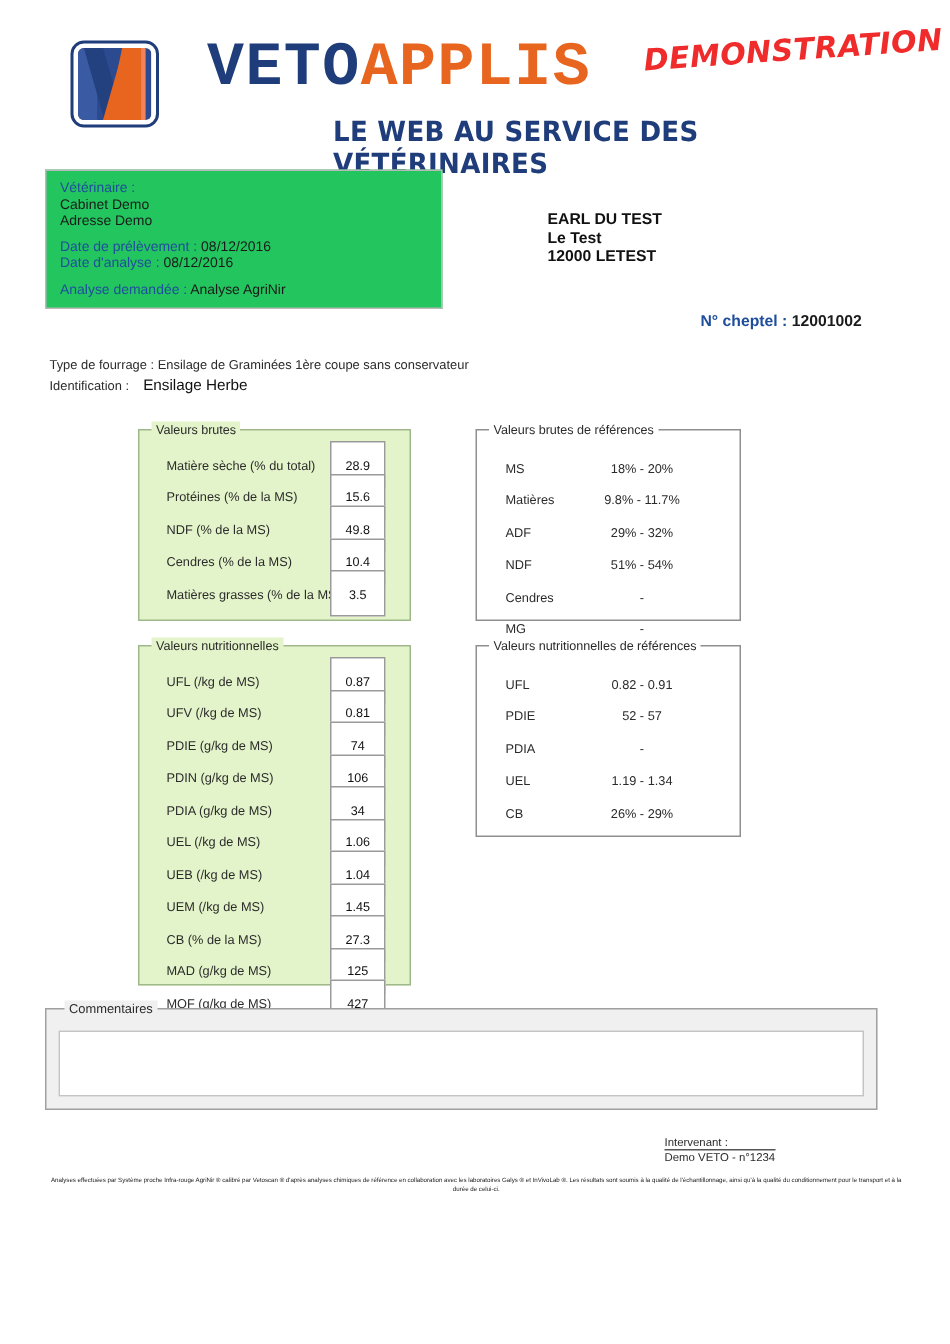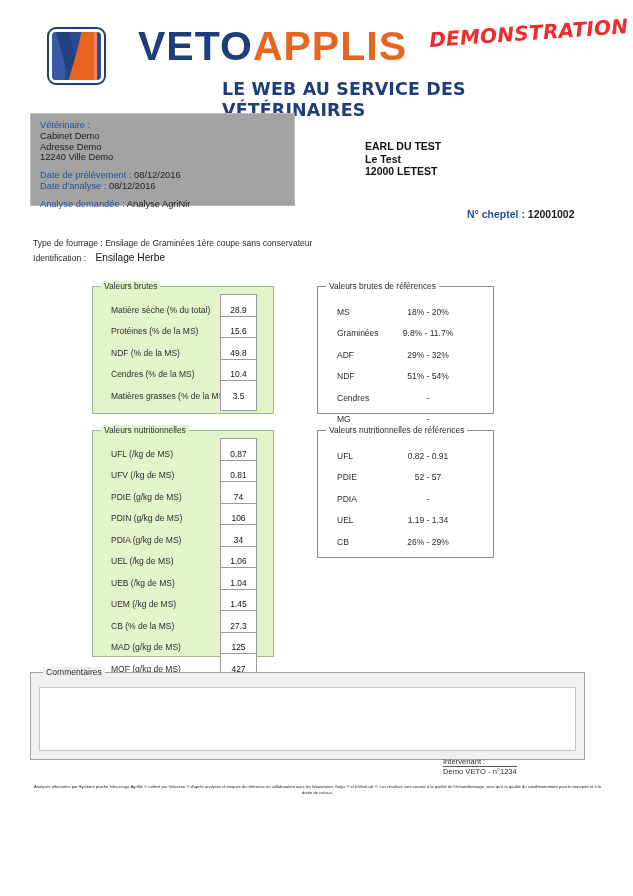--- a/index.html
+++ b/index.html
@@ -42,21 +42,21 @@
   }
   .logo-svg { display: block; width: 100%; height: 100%; }
 
   .brand {
     position: absolute;
     left: 138px;
     top: 26px;
     font-size: 41px;
     font-weight: bold;
     letter-spacing: 1px;
-    font-family: Liberation Sans, sans-serif;
+    font-family: Liberation Mono, monospace;
     line-height: 1;
   }
   .brand .veto { color: #1f3d7a; }
   .brand .applis { color: #e8651f; }
 
   .demo-stamp {
     position: absolute;
     left: 430px;
     top: 28px;
     font-size: 20px;
@@ -85,21 +85,21 @@
   
   .vet-box {
     position: absolute;
     left: 30px;
     top: 113px;
     width: 265px;
     height: 93px;
     border: 1px solid #b9b9b9;
     box-sizing: border-box;
     padding: 6px 0 0 9px;
-    background: #a3a3a3;
+    background: #22c55e;
   }
   .lbl-blue { color: #1f4e9c; }
   .vet-line {
     font-size: 9.3px;
     line-height: 10.8px;
     white-space: nowrap;
   }
   .vet-gap { height: 7px; }
 
   .client-block {
@@ -213,21 +213,21 @@
 
   #panel-brutes-ref .rlabel, #panel-nutri-ref .rlabel { left: 19px; }
   #panel-brutes-ref .refval, #panel-nutri-ref .refval { left: 60px; }
 
   
   #comments-panel {
     position: absolute;
     left: 30px;
     top: 672px;
     width: 555px;
-    height: 88px;
+    height: 68px;
     border: 1px solid #a0a0a0;
     background: #f0f0f0;
     box-sizing: border-box;
   }
   #comments-panel .panel-title {
     background: #f0f0f0;
     left: 12px;
     font-size: 8.6px;
   }
   .comments-inner {
@@ -290,21 +290,20 @@
 
   <div class="demo-stamp">DEMONSTRATION</div>
 
   <div class="tagline">LE WEB AU SERVICE DES VÉTÉRINAIRES</div>
 </div>
 
 <div class="vet-box">
   <div class="vet-line lbl-blue">Vétérinaire :</div>
   <div class="vet-line">Cabinet Demo</div>
   <div class="vet-line">Adresse Demo</div>
-  <div class="vet-line">12240 Ville Demo</div>
   <div class="vet-gap"></div>
   <div class="vet-line">
     <span class="lbl-blue">Date de prélèvement :</span>
     <span>08/12/2016</span>
   </div>
   <div class="vet-line">
     <span class="lbl-blue">Date d'analyse :</span>
     <span>08/12/2016</span>
   </div>
   <div class="vet-gap"></div>
@@ -361,21 +360,21 @@
 </div>
 
 <div class="panel plain" id="panel-brutes-ref">
   <div class="panel-title">Valeurs brutes de références</div>
   <div class="rows">
       <div class="row">
         <span class="rlabel">MS</span>
         <span class="refval">18% - 20%</span>
       </div>
       <div class="row">
-        <span class="rlabel">Graminées</span>
+        <span class="rlabel">Matières</span>
         <span class="refval">9.8% - 11.7%</span>
       </div>
       <div class="row">
         <span class="rlabel">ADF</span>
         <span class="refval">29% - 32%</span>
       </div>
       <div class="row">
         <span class="rlabel">NDF</span>
         <span class="refval">51% - 54%</span>
       </div>

